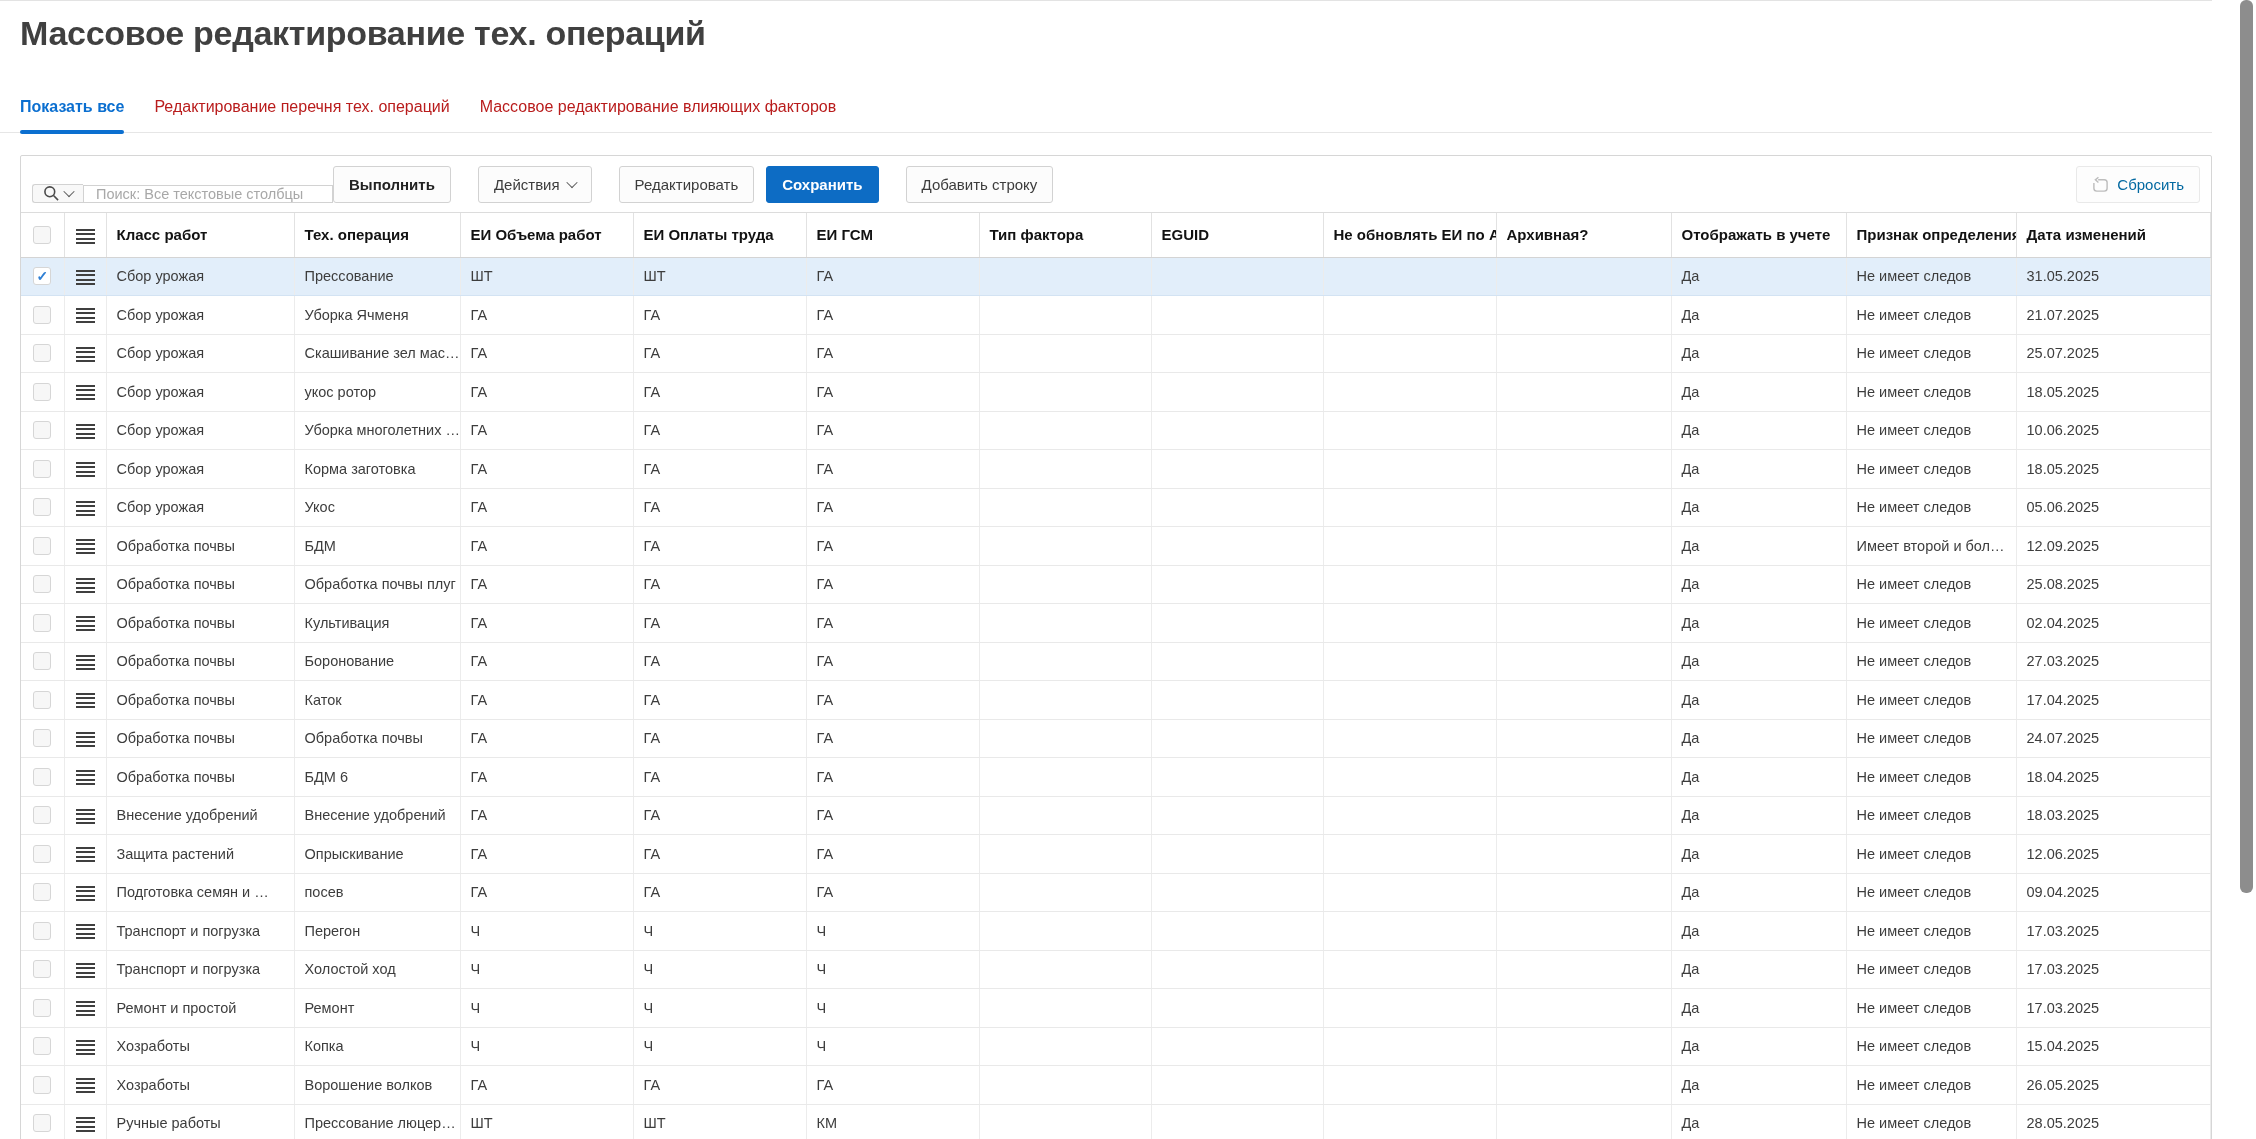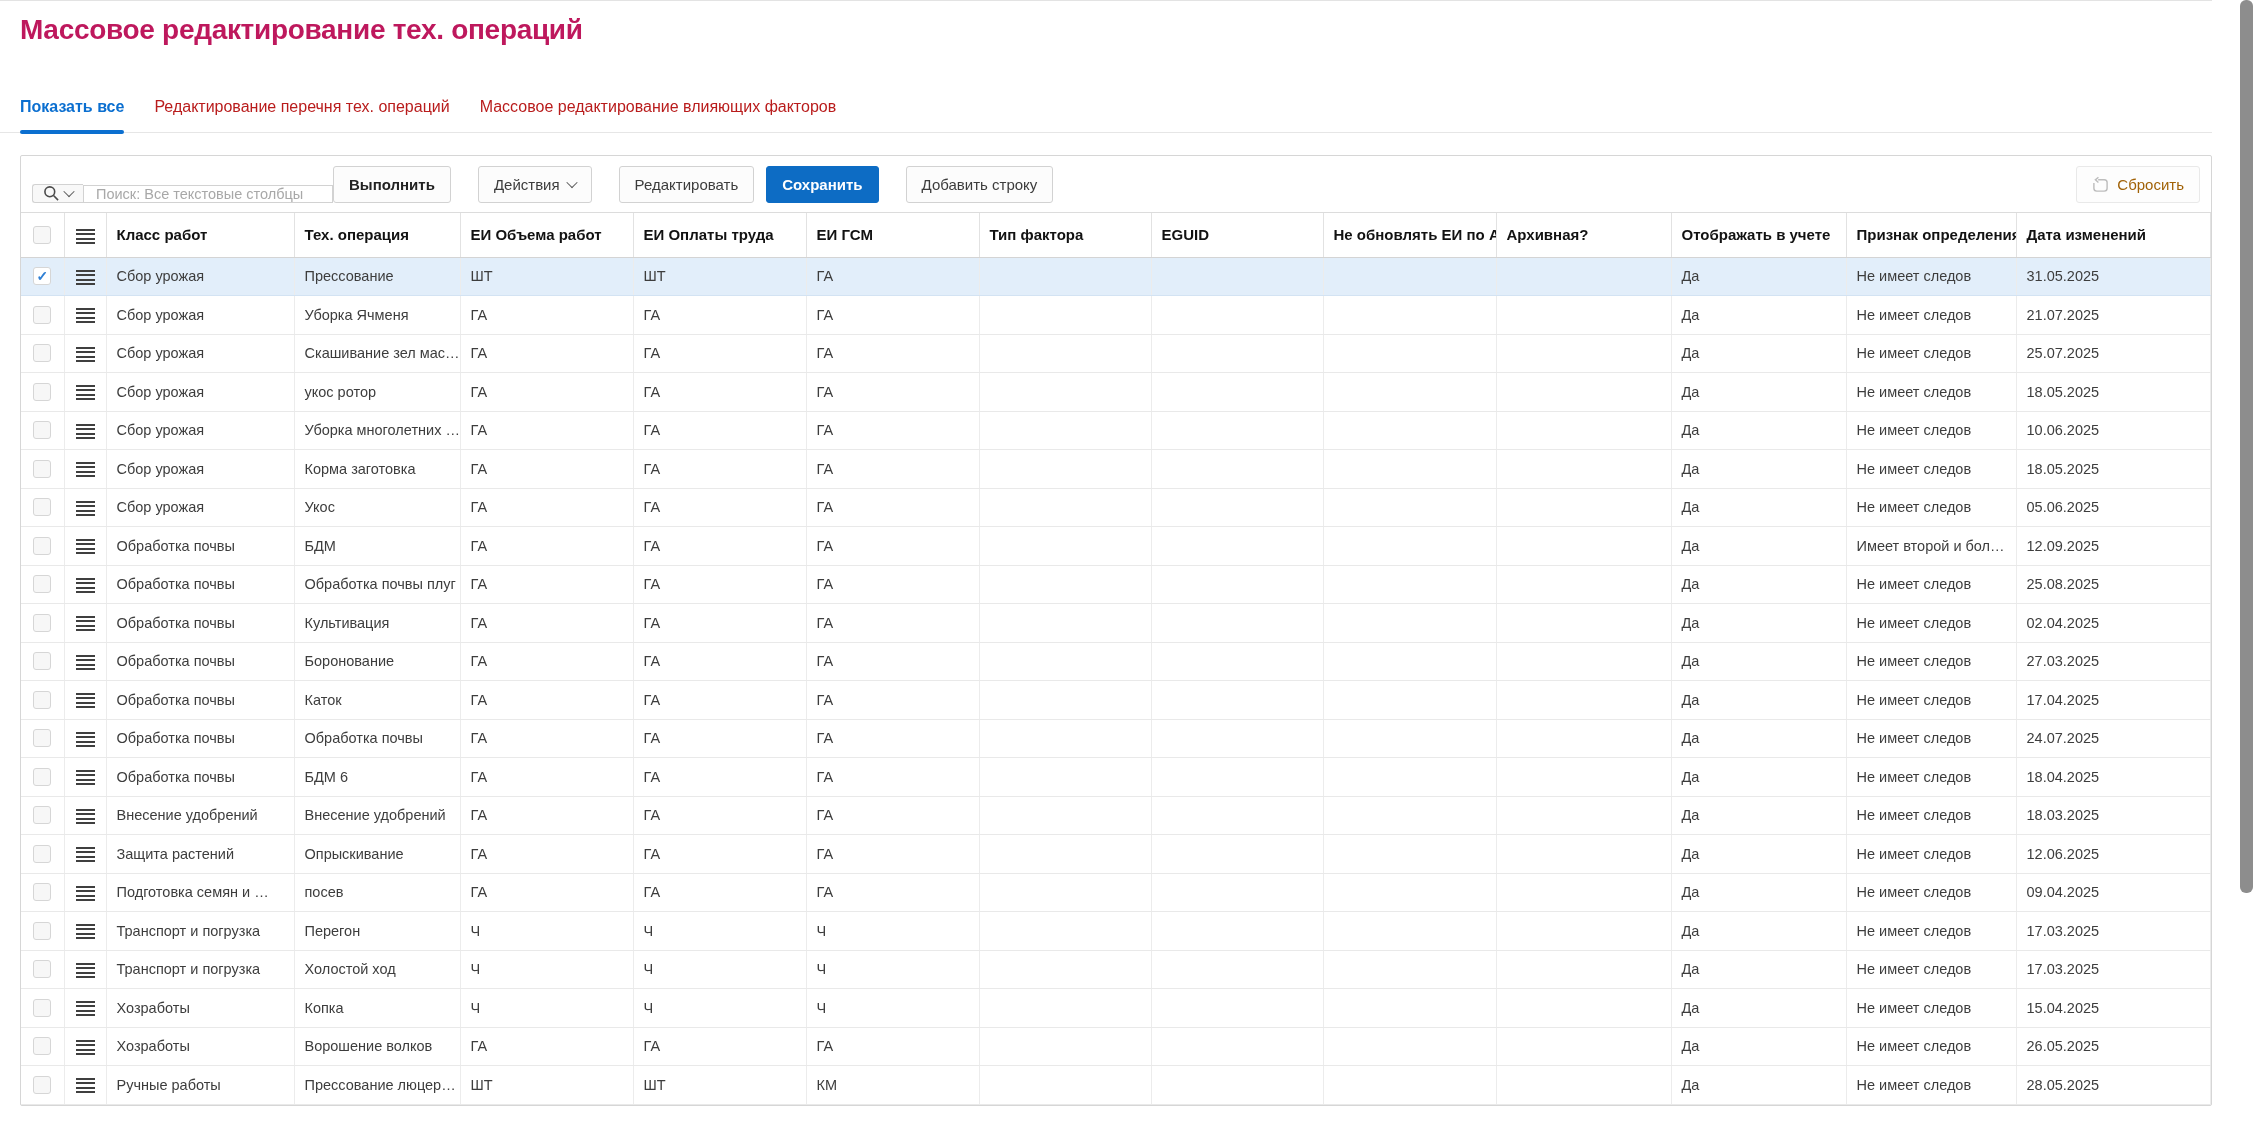--- a/index.html
+++ b/index.html
@@ -2,43 +2,43 @@
 <html lang="ru"><head>
 <meta charset="utf-8">
 <style>
   * { box-sizing: border-box; margin: 0; padding: 0; }
   html,body { width: 2256px; height: 1139px; overflow: hidden; background: #fff;
     font-family: "Liberation Sans", sans-serif; color: #3d3d3d; }
   body::before { content:""; display:block; position:absolute; top:0; left:0; width:2212px; height:1px; background:#e3e3e3; }
 
   .page { position: relative; width: 2256px; height: 1139px; }
 
-  h1.title { position:absolute; left:20px; top:14px; font-size:28px; font-weight:bold;
-    color:#be185d; letter-spacing:-0.3px; }
+  h1.title { position:absolute; left:20px; top:14px; font-size:34px; font-weight:bold;
+    color:#404040; letter-spacing:-0.3px; }
 
   
   .tabs { position:absolute; left:0; top:92px; width:2212px; border-bottom:1px solid #e6e6e6;
     padding-left:20px; display:flex; gap:30px; }
   .tab { position:relative; font-size:16px; color:#b91c1c; padding:6px 0 16px 0; cursor:pointer; white-space:nowrap; }
   .tab.active { color:#0b6fd0; font-weight:bold; }
   .tab.active::after { content:""; position:absolute; left:0; right:0; bottom:-2px; height:4px;
     background:#0b6fd0; border-radius:2px; }
 
   
   .grid { position:absolute; left:20px; top:155px; width:2192px; background:#fff;
     border:1px solid #d6d6d6; border-radius:2px; }
 
   
   .toolbar { display:flex; align-items:center; padding:10px 11px; border-bottom:1px solid #dcdcdc; height:57px; }
   .btn { display:inline-flex; align-items:center; gap:8px; height:37px; padding:11px 15px;
     background:#fcfcfc; border:1px solid #d2d2d2; border-radius:3px; font-size:15px;
     color:#3c3c3c; font-family:inherit; cursor:pointer; white-space:nowrap; }
   .btn.bold { font-weight:bold; color:#222; }
   .btn.primary { background:#0d6cc4; border-color:#0d6cc4; color:#fff; font-weight:bold; }
-  .btn.disabled { color:#a16207; border-color:#e9e9e9; background:#fdfdfd; cursor:default;text-align:center; }
+  .btn.disabled { color:#0369a1; border-color:#e9e9e9; background:#fdfdfd; cursor:default;text-align:center; }
   .srch { display:flex; align-items:flex-end; height:37px; }
   .srch .iconbtn { display:flex; align-items:center; gap:5px; padding:0 10px; background:#f8f8f8;
     border:1px solid #d2d2d2; border-right:none; border-radius:3px 0 0 3px; cursor:pointer; }
   .srch input { width:250px; border:1px solid #d2d2d2; border-radius:0; padding:0 12px;
     font-size:14.5px; font-family:inherit; color:#3d3d3d; outline:none; }
   .srch input::placeholder { color:#a8a8a8; }
   .chev { width:8px; height:8px; border-right:1.6px solid #5a5a5a; border-bottom:1.6px solid #5a5a5a;
     transform:rotate(45deg) translate(-1px,-1px); display:inline-block; }
   .gap-s { width:12px; } .gap-m { width:27px; }
   .spacer { flex:1; }
@@ -447,20 +447,36 @@
             <td></td>
             <td></td>
             <td></td>
             <td>Да</td>
             <td>Не имеет следов</td>
             <td>17.03.2025</td>
           </tr>
           <tr>
             <td class="ctl"><span class="cb"></span></td>
             <td class="ctl"><span class="hamb"></span></td>
+            <td>Ремонт и простой</td>
+            <td>Ремонт</td>
+            <td>Ч</td>
+            <td>Ч</td>
+            <td>Ч</td>
+            <td></td>
+            <td></td>
+            <td></td>
+            <td></td>
+            <td>Да</td>
+            <td>Не имеет следов</td>
+            <td>17.03.2025</td>
+          </tr>
+          <tr>
+            <td class="ctl"><span class="cb"></span></td>
+            <td class="ctl"><span class="hamb"></span></td>
             <td>Хозработы</td>
             <td>Копка</td>
             <td>Ч</td>
             <td>Ч</td>
             <td>Ч</td>
             <td></td>
             <td></td>
             <td></td>
             <td></td>
             <td>Да</td>

